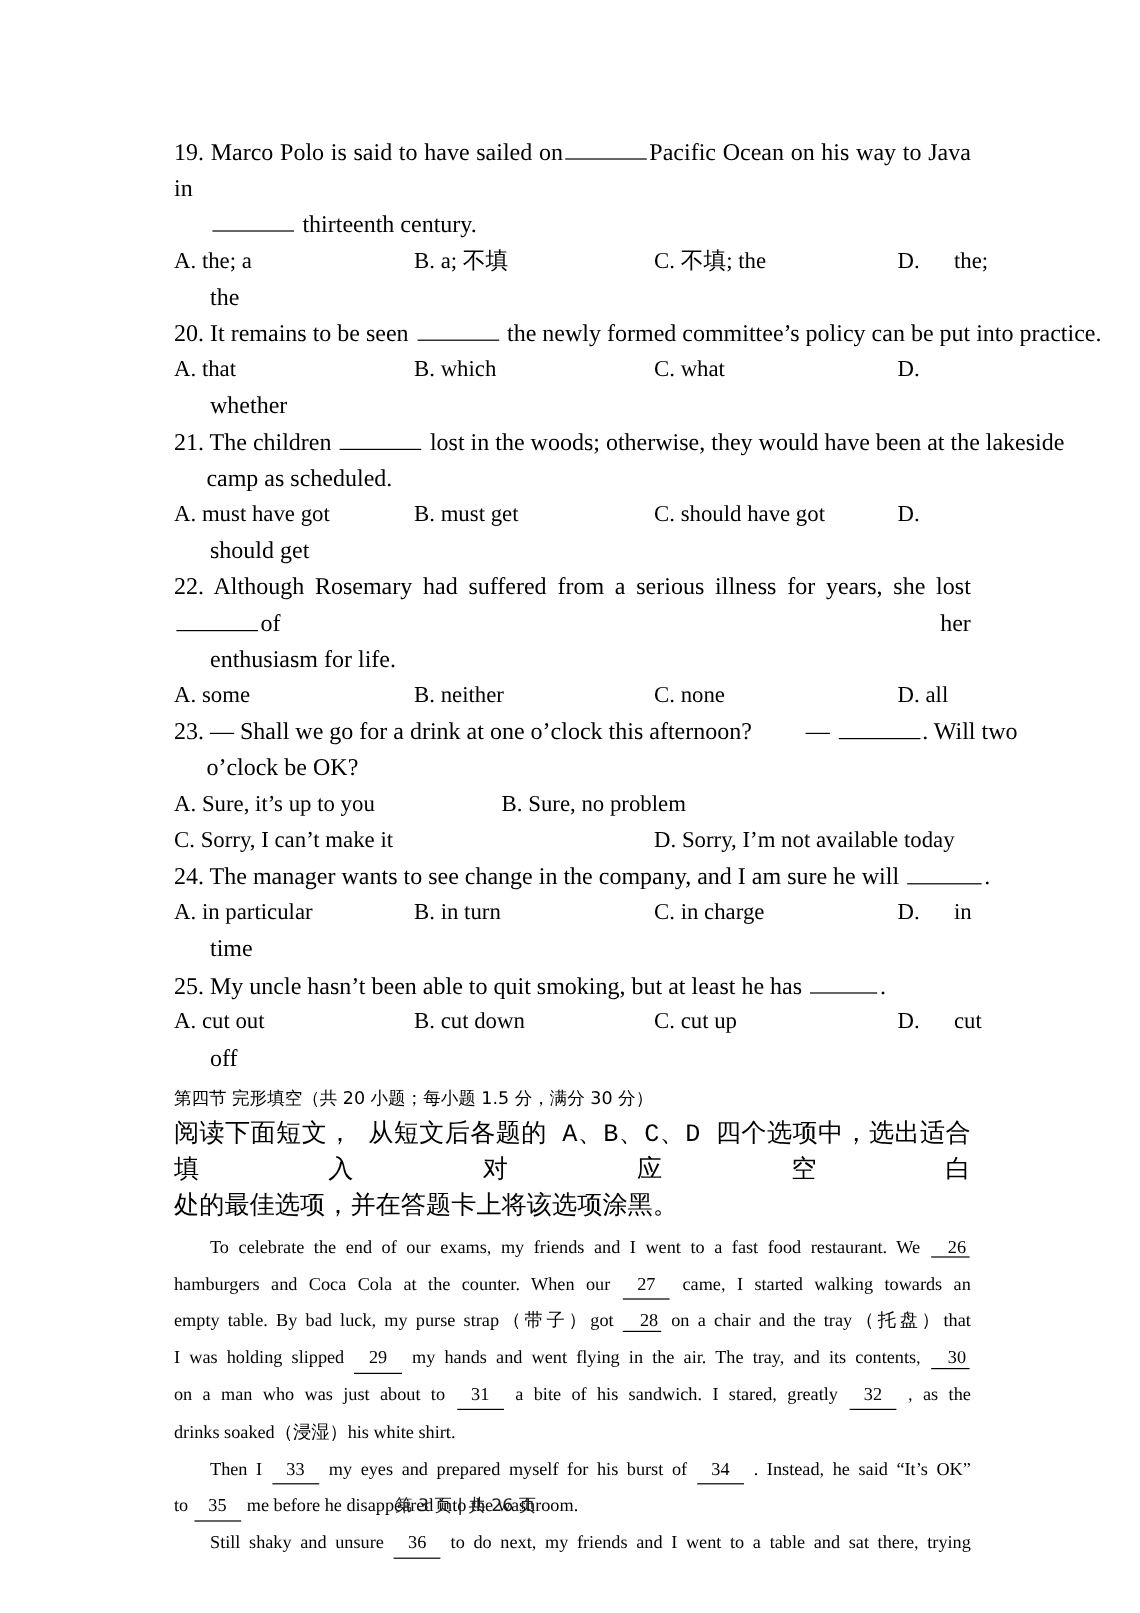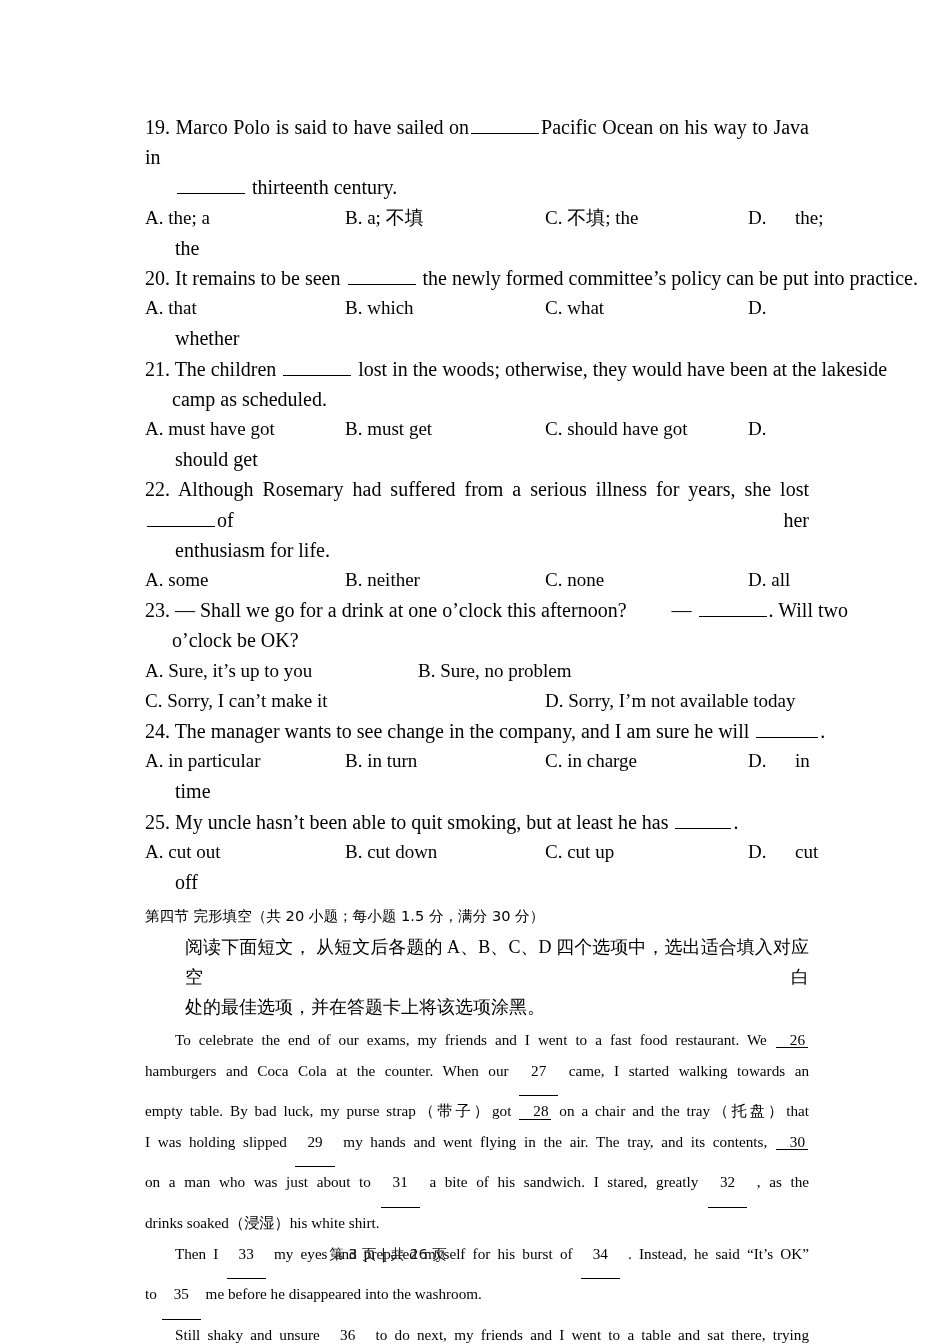--- a/index.html
+++ b/index.html
@@ -86,27 +86,26 @@
   .cn {
     font-family: "DejaVu Sans", "Liberation Sans", sans-serif;
     font-size: 14.6px;
     line-height: 30.4px;
     white-space: nowrap;
   }
   .cn-head {
     margin-top: 4px;
   }
   .cn-para {
-    font-family: Liberation Serif, serif;
-    font-size: 18px;
+    font-family: Liberation Mono, monospace;
+    font-size: 21px;
     line-height: 30.4px;
     text-align: justify;
     text-align-last: justify;
     white-space: normal;
-    margin-left: 40px;
   }
   .cn-para.last {
     text-align-last: left;
   }
 
   
   .passage {
     margin-top: 2px;
   }
   .pline {
@@ -125,21 +124,21 @@
   }
   .cloze {
     display: inline-block;
     border-bottom: 1.3px solid #000;
     text-align: right;
     padding: 0 3px 0 14px;
     margin: 0 1px;
     line-height: 1.02em;
   }
   .cloze.pad-both {
-    padding: 0 12px 17px 12px;
+    padding: 0 12px 4px 12px;
   }
 
   
   .footer {
     position: absolute;
     left: 0;
     top: 1245px;
     width: 776px;
     text-align: center;
     font-family: "DejaVu Sans", "Liberation Sans", sans-serif;

